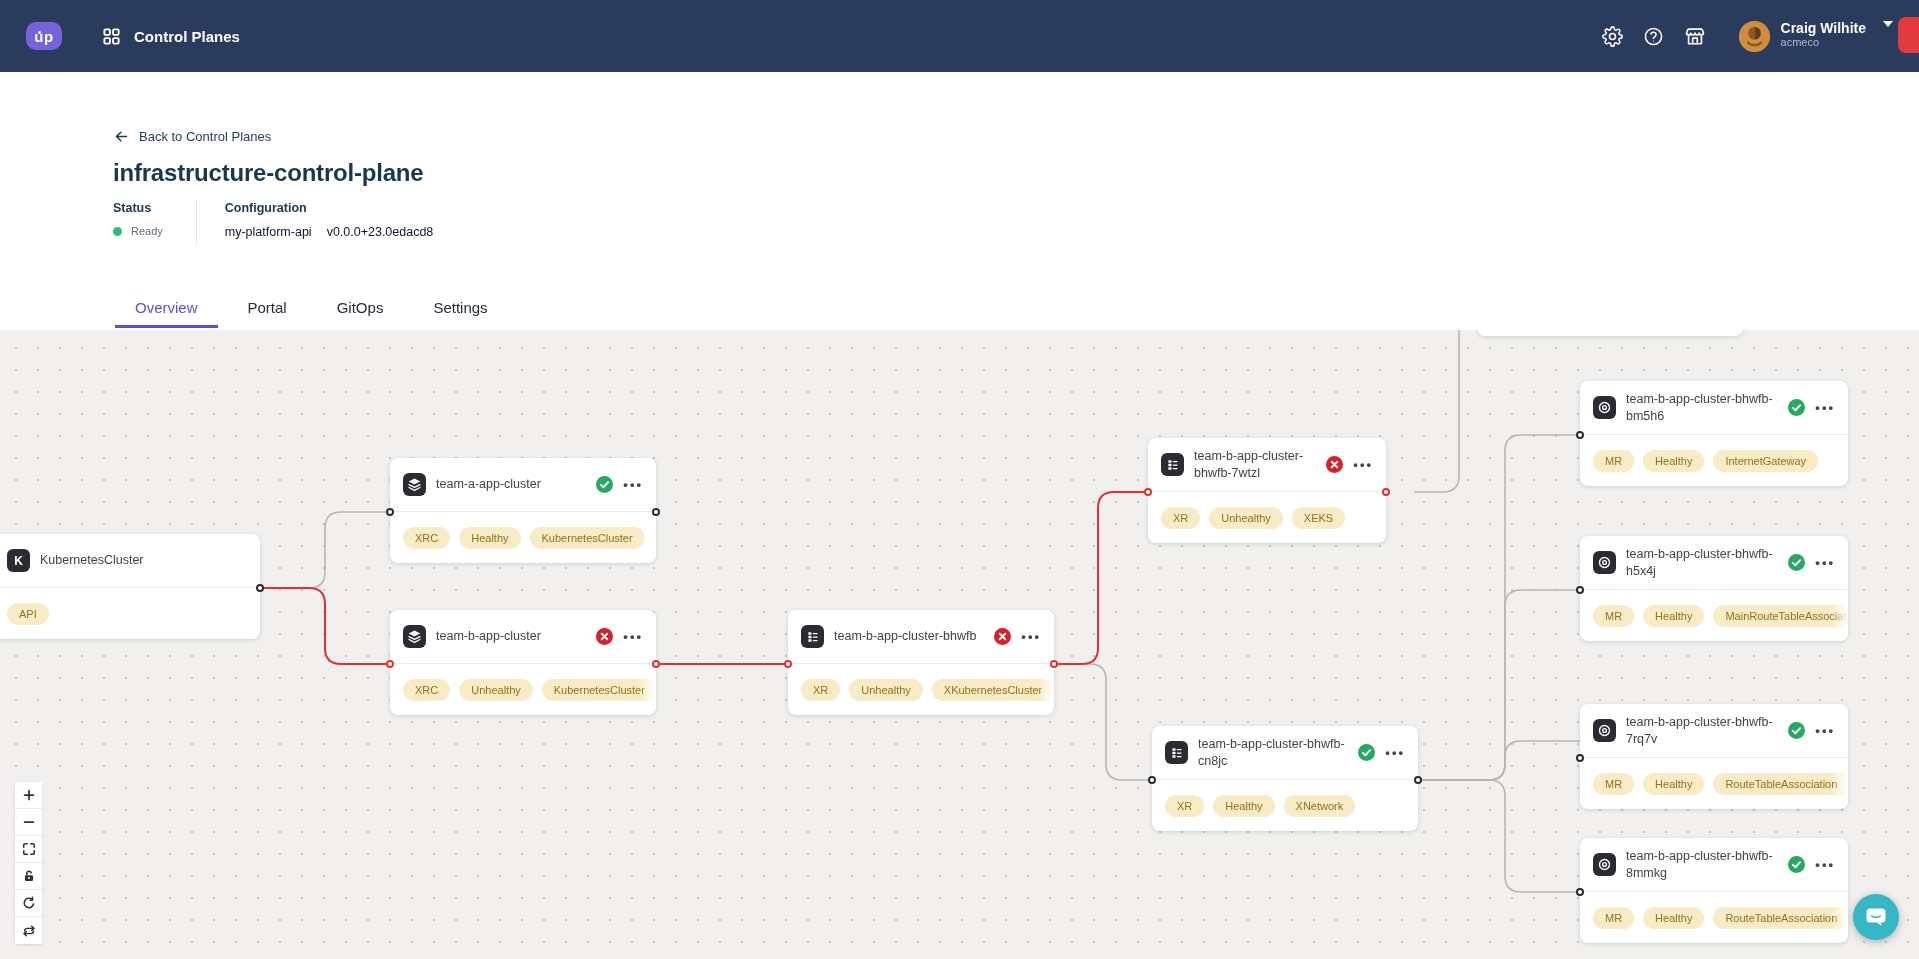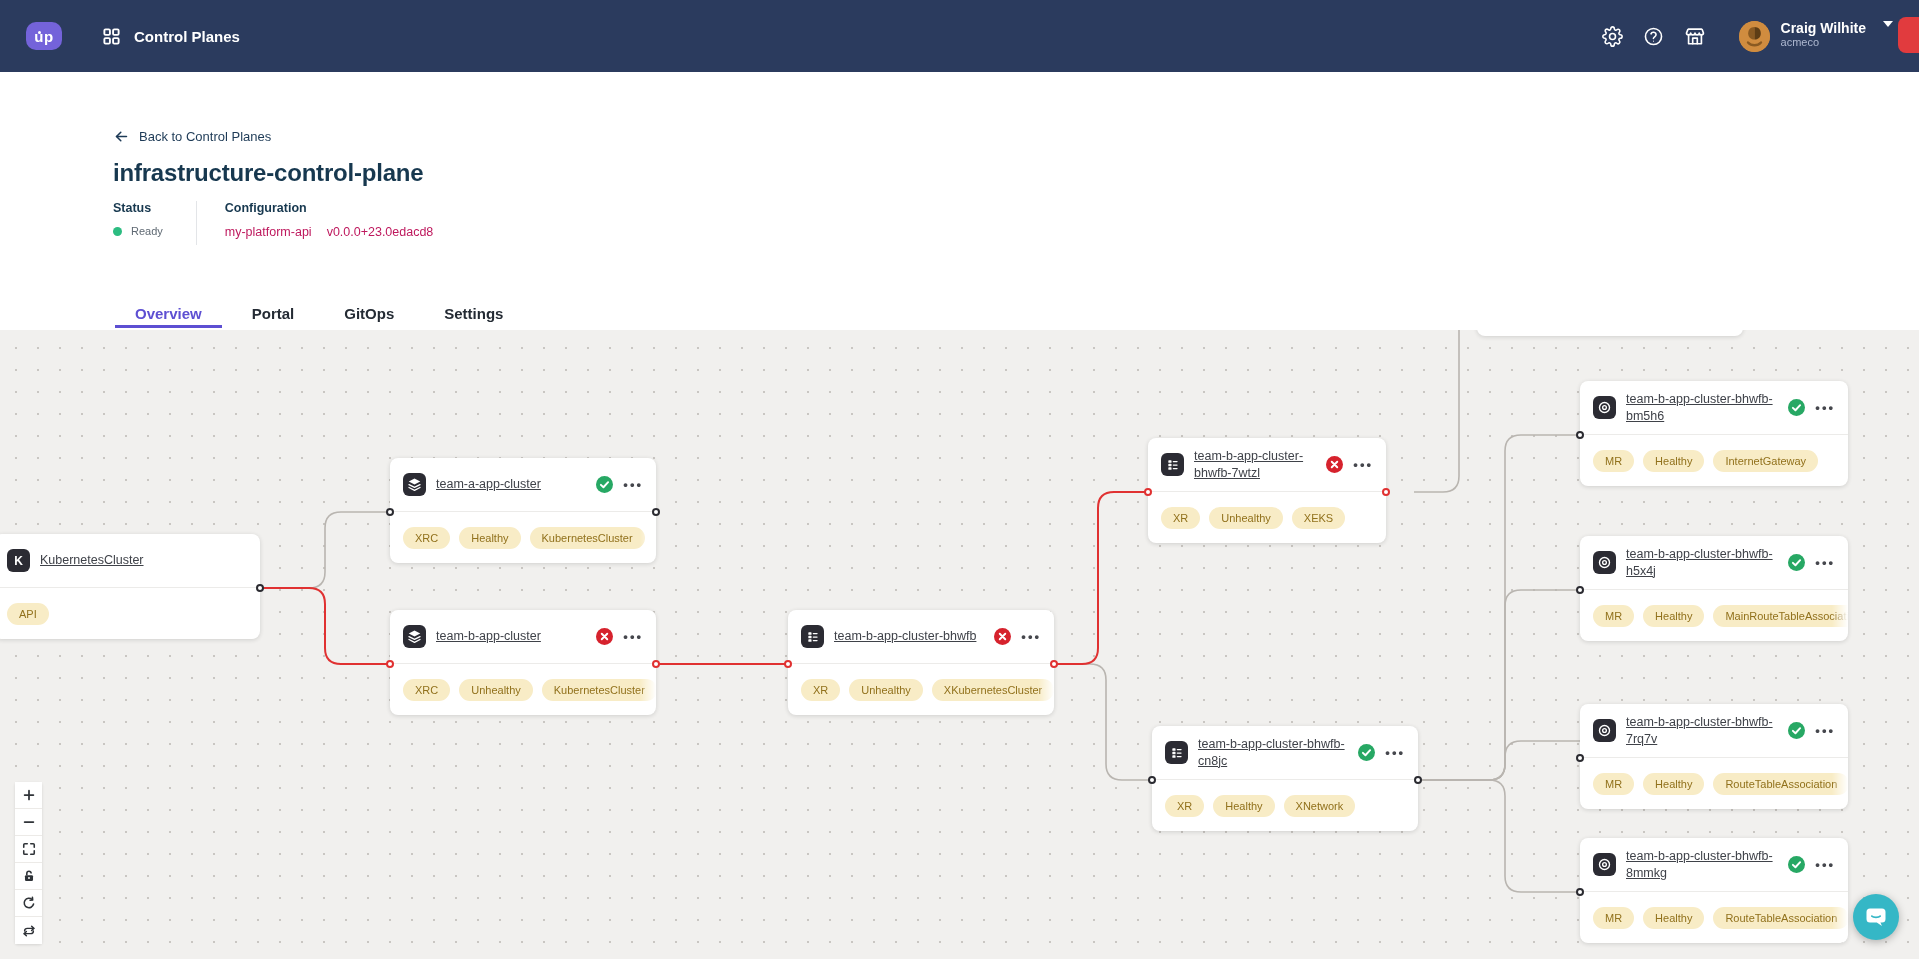--- a/index.html
+++ b/index.html
@@ -23,37 +23,37 @@
 
   
   .page-header { position:relative; height:258px; background:#fff; padding:56px 0 0 113px; }
   .backlink { display:inline-flex; align-items:center; gap:9px; color:#1d3a56; font-size:13px; cursor:pointer; text-decoration:none; }
   .page-title { margin-top:10px; font-size:24px; font-weight:bold; color:#17384f; letter-spacing:-.2px; }
   .meta { display:flex; margin-top:14px; }
   .meta-col .label { font-size:12.5px; font-weight:bold; color:#17384f; }
   .meta-val { display:flex; align-items:center; gap:9px; margin-top:10px; font-size:11px; color:#5f6973; }
   .dot { width:9px; height:9px; border-radius:50%; background:#2cbc81; }
   .meta-div { width:1px; background:#e3e5e8; margin:0 28px 0 33px; }
-  .cfgrow { display:flex; gap:15px; margin-top:10px; font-size:12.5px; color:#be185d; }
+  .cfgrow { display:flex; gap:15px; margin-top:10px; font-size:12.5px; color:#0f172a; }
   .tabs { position:absolute; left:115px; bottom:2px; display:flex; gap:10px; }
-  .tab { padding:0 20px 3px; font-size:15px; font-weight:bold; color:#242b34; border-bottom:3px solid transparent; cursor:pointer; }
+  .tab { padding:0 20px 9px; font-size:15px; font-weight:normal; color:#242b34; border-bottom:3px solid transparent; cursor:pointer; }
   .tab.active { color:#5d4fd2; border-bottom-color:#5d4fd2; }
 
   
   .canvas { position:relative; width:1919px; height:629px; background:#f1f0ee; overflow:hidden; }
   .canvas-dots { position:absolute; inset:0;
     background-image:radial-gradient(circle,#c9c6c2 1.2px, transparent 1.4px);
     background-size:22px 22px; background-position:5px 7px; }
   .canvas svg.edges { position:absolute; left:0; top:0; }
 
   .node { position:absolute; background:#fff; border-radius:8px; box-shadow:0 1px 4px rgba(40,40,40,.16); }
   .node-header { height:54px; display:flex; align-items:center; gap:10px; padding:0 13px; border-bottom:1px solid #ecebe9; }
   .node-icon { flex:none; width:23px; height:23px; border-radius:6px; background:#2b2b33; display:grid; place-items:center; }
   .kglyph { color:#fff; font-size:12px; font-weight:bold; }
-  .node-title { flex:1; font-size:12.5px; color:#3f4249; line-height:1.3; overflow-wrap:break-word; min-width:0;text-decoration:underline; }
+  .node-title { flex:1; font-size:12.5px; color:#3f4249; line-height:1.3; overflow-wrap:break-word; min-width:0; }
   .node-status { flex:none; display:flex; }
   .node-menu { flex:none; color:#45474d; font-size:13px; font-weight:bold; letter-spacing:2px; cursor:pointer; }
   .node-badges { height:51px; display:flex; align-items:center; gap:9px; padding:0 13px; overflow:hidden; white-space:nowrap;
     -webkit-mask-image:linear-gradient(90deg,#000 calc(100% - 16px), transparent);
             mask-image:linear-gradient(90deg,#000 calc(100% - 16px), transparent); }
   .badge { flex:none; background:#f8ecc6; color:#91711c; font-size:11px; padding:5px 12px; border-radius:999px; }
   .handle { position:absolute; width:8px; height:8px; border-radius:50%; background:#fff; border:2.5px solid #2b2b31; top:54px; cursor:crosshair; }
   .handle.left  { left:0;    transform:translate(-50%,-50%); }
   .handle.right { left:100%; transform:translate(-50%,-50%); }
   .handle.red { border-color:#e03131; }

